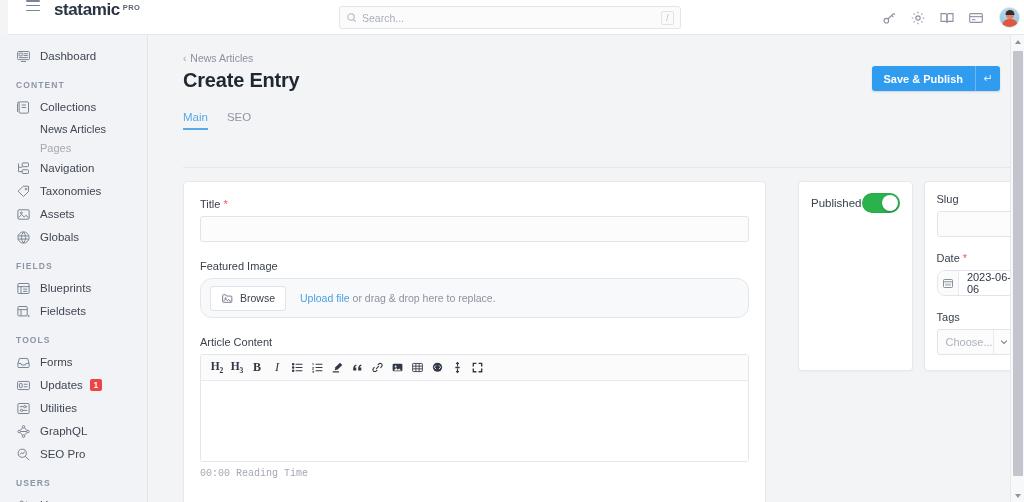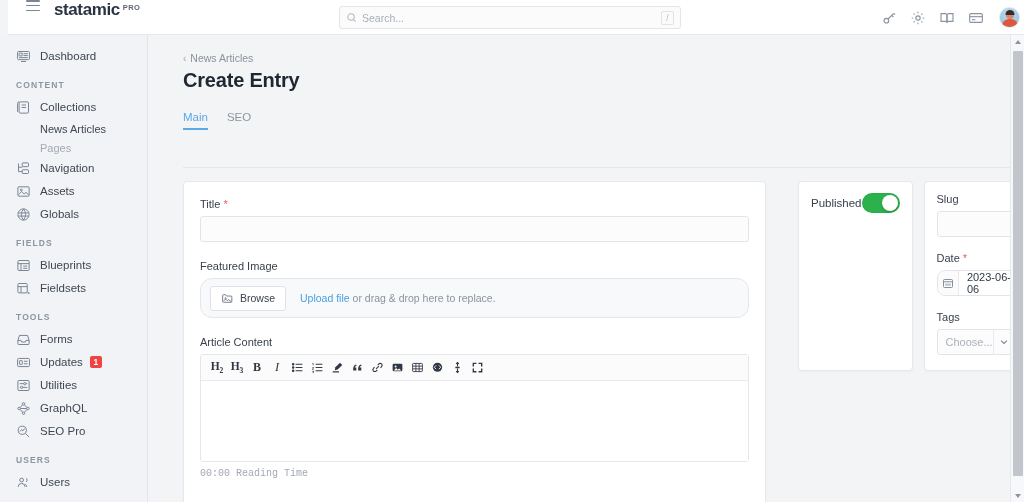--- a/index.html
+++ b/index.html
@@ -354,20 +354,27 @@
 
   <div class="nav-item">
     <svg class="nic" viewBox="0 0 24 24" fill="none" stroke="currentColor" stroke-width="1.6">
       <rect x="10" y="3" width="10" height="6" rx="1.2"></rect>
       <rect x="10" y="14" width="10" height="6" rx="1.2"></rect>
       <path d="M4 4v13h6M4 10h6"></path>
     </svg>
     <span class="nlabel">Navigation</span>
   </div>
 
+  <div class="nav-item">
+    <svg class="nic" viewBox="0 0 24 24" fill="none" stroke="currentColor" stroke-width="1.6">
+      <path d="M3.5 11.5L11.5 3.5H20V12l-8 8z"></path>
+        <circle cx="16" cy="8" r="1.4"></circle>
+    </svg>
+    <span class="nlabel">Taxonomies</span>
+  </div>
 
   <div class="nav-item">
     <svg class="nic" viewBox="0 0 24 24" fill="none" stroke="currentColor" stroke-width="1.6">
       <rect x="3" y="4.5" width="18" height="15" rx="1.8"></rect>
       <circle cx="8.5" cy="9.5" r="1.5"></circle>
         <path d="M4 17l5-5 4 4 3-2.5 4 3.5"></path>
     </svg>
     <span class="nlabel">Assets</span>
   </div>
 
@@ -478,20 +485,24 @@
 
 <div class="main">
 
   <div class="breadcrumb">
     <span class="chev">‹</span>
     <span>News Articles</span>
   </div>
 
   <div class="page-title">Create Entry</div>
 
+  <div class="save-btn">
+    <div class="lbl">Save &amp; Publish</div>
+    <div class="ent">↵</div>
+  </div>
 
   <div class="tabs">
     <div class="tab active">Main</div>
     <div class="tab">SEO</div>
   </div>
   <div class="tabs-rule"></div>
 
   <div class="content-row">
 
     <div class="card main-card">

